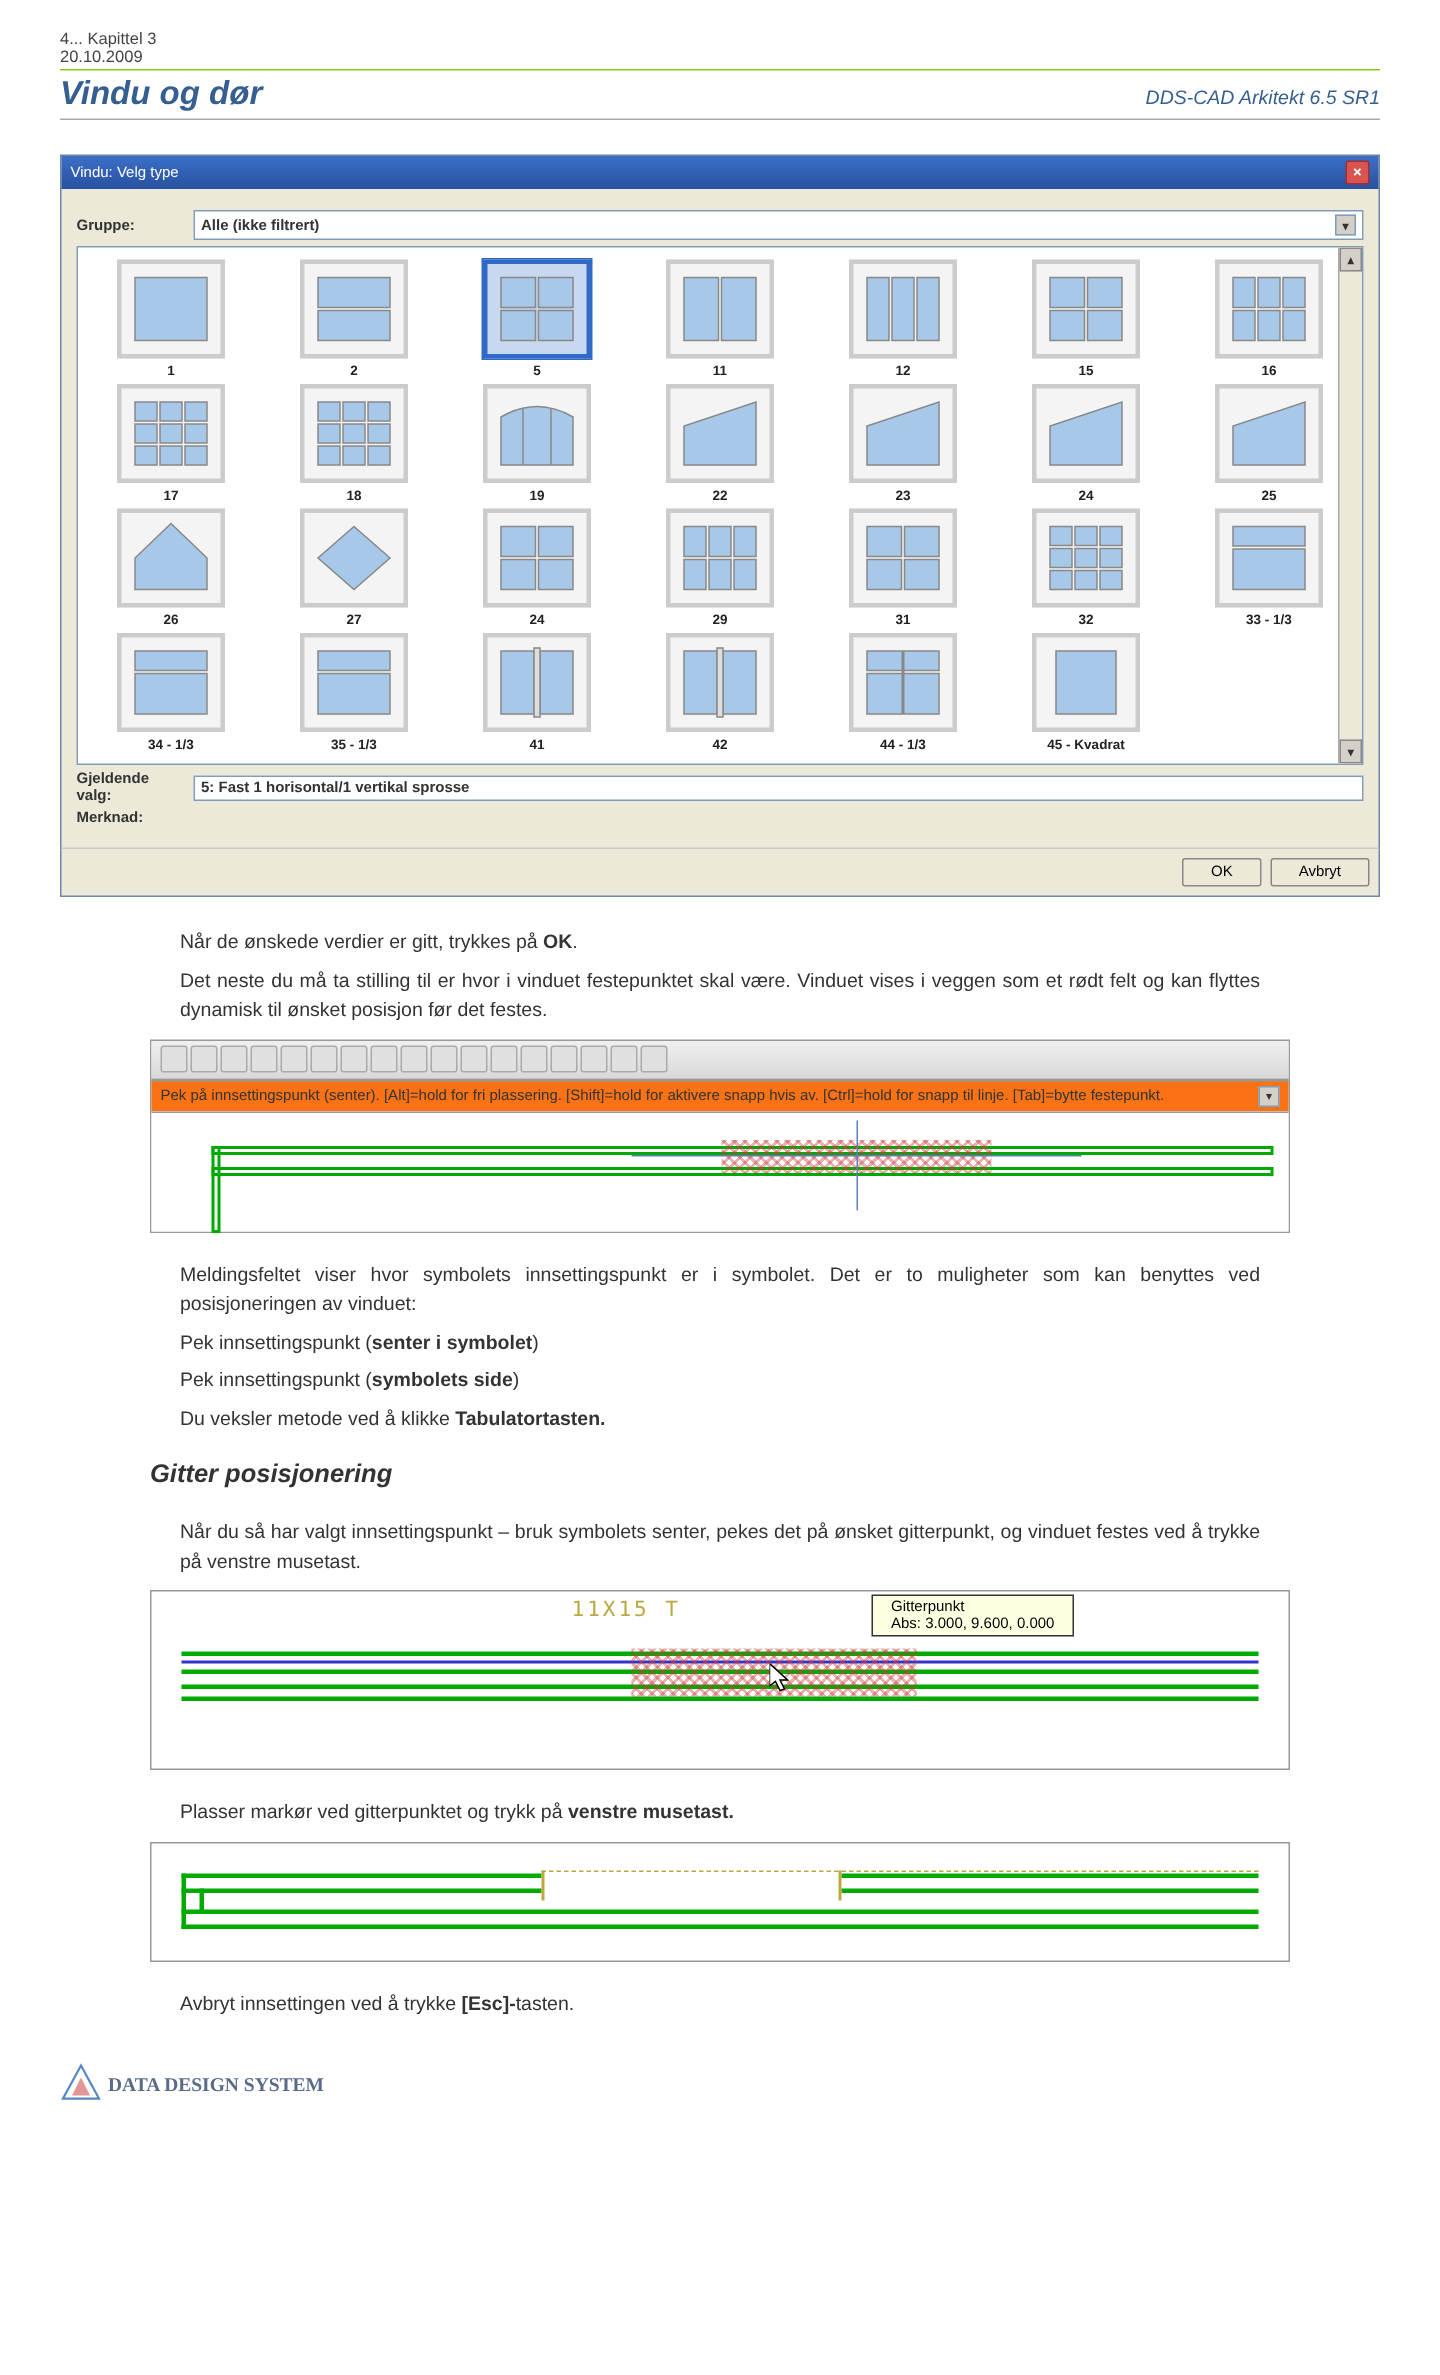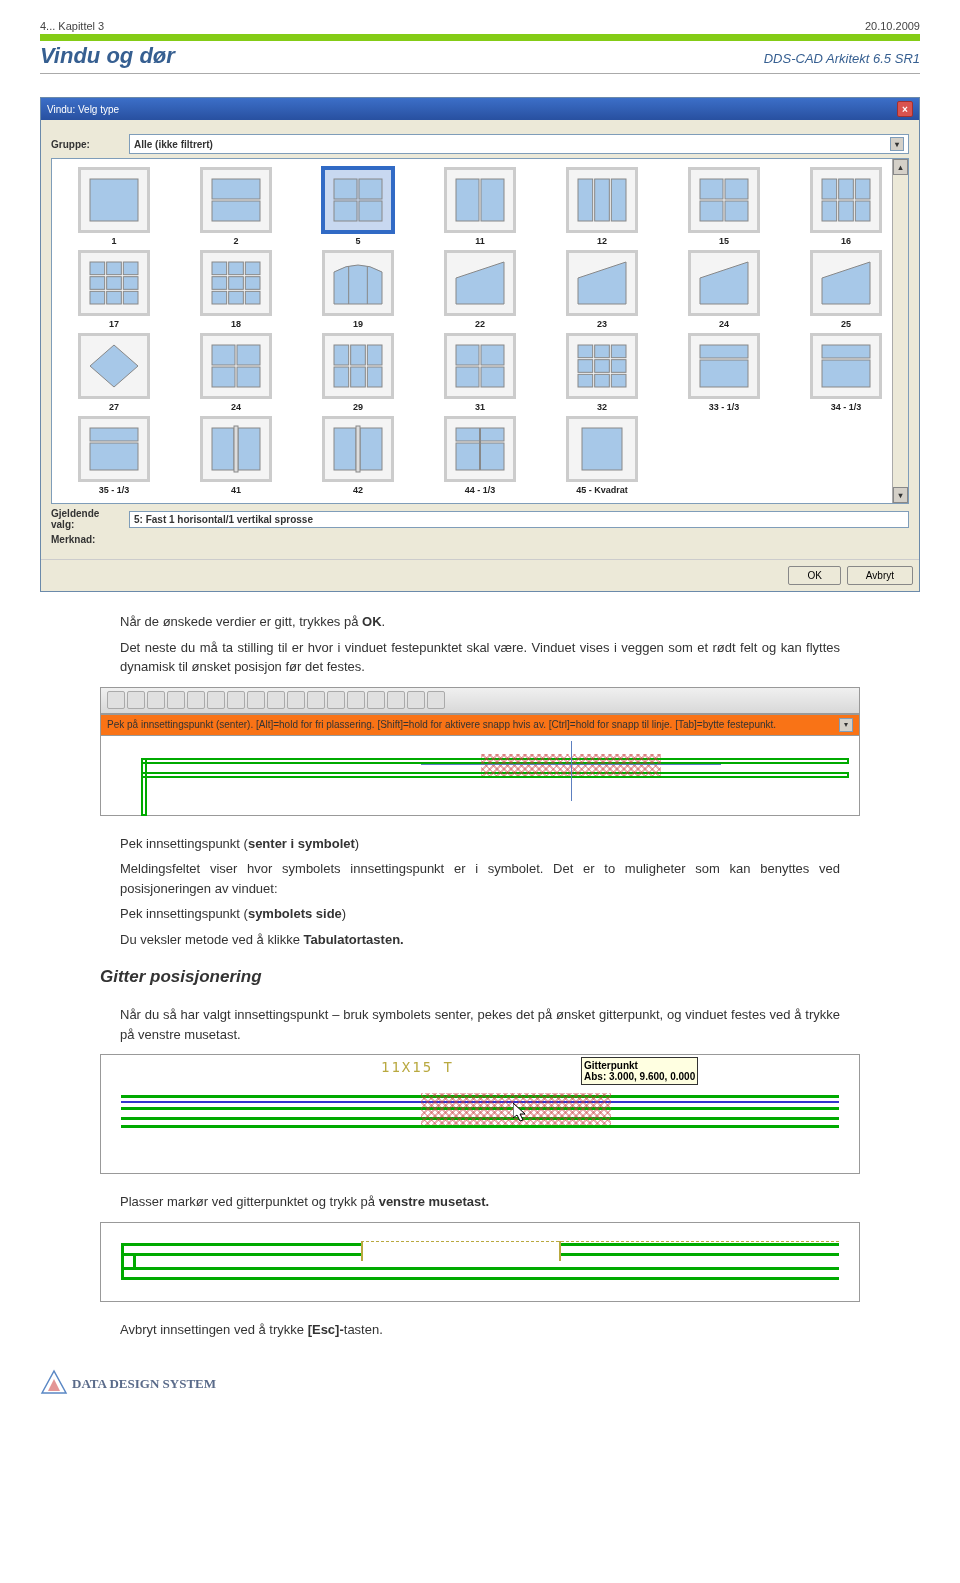--- a/index.html
+++ b/index.html
@@ -5,21 +5,21 @@
   * { box-sizing: border-box; margin: 0; padding: 0; }
   body { 
     font-family: Verdana, Arial, sans-serif; 
     font-size: 12px; 
     color: #333; 
     background: #fff;
     width: 960px;
     margin: 0 auto;
     padding: 20px 40px;
   }
-  .header { display: flex; justify-content: space-between; border-bottom: 7px solid #84cc16; padding-bottom: 2px; margin-bottom: 2px; }
+  .header { display: flex; justify-content: space-between; border-bottom: 1px solid #84cc16; padding-bottom: 2px; margin-bottom: 2px; flex-direction: column; }
   .header-left { color: #444; font-size: 11px; }
   .header-right { color: #444; font-size: 11px; }
   .title-row { display: flex; justify-content: space-between; align-items: baseline; border-bottom: 1px solid #aaa; padding-bottom: 4px; margin-bottom: 12px; }
   .title { font-size: 22px; font-style: italic; font-weight: bold; color: #365F91; }
   .subtitle { font-size: 13px; font-style: italic; color: #365F91; }
   
   .dialog { border: 1px solid #6b8aaa; background: #ece9d8; margin: 23px 0 20px; font-size: 10px; }
   .dialog-titlebar { display:flex; justify-content: space-between; align-items:center; background: linear-gradient(#3c6fc8, #2850a0); color:#fff; padding: 3px 6px; }
   .dialog-titlebar .close { width:16px; height:16px; background:#d9534f; border:1px solid #a03030; color:#fff; display:flex; align-items:center; justify-content:center; font-size:10px; font-weight:bold; border-radius:2px; }
   .dialog-body { padding: 10px; font-weight: bold; }
@@ -49,21 +49,21 @@
   .cmdline .arrow { width:14px; height:14px; background:#d4d0c8; border:1px solid #7f9db9; margin-left:auto; display:flex; align-items:center; justify-content:center; font-size:8px;}
   .canvas1 { height:80px; background:#fff; position:relative; border-top:1px solid #999; }
   .canvas1 .grn { position:absolute; border:2px solid #0a0; }
   .canvas1 .cross { position:absolute; width:1px; height:60px; background:#5c7fc0; }
   .canvas1 .crossh { position:absolute; height:1px; width:300px; background:#5c7fc0; }
   .hatched { background: repeating-linear-gradient(45deg, rgba(200,60,60,0.4) 0 2px, transparent 2px 5px), repeating-linear-gradient(-45deg, rgba(200,60,60,0.4) 0 2px, transparent 2px 5px); }
   
   .subheading { font-size: 17px; font-style: italic; font-weight: bold; color: #333; margin: 18px 60px 6px; }
   
   .figure { margin: 10px 60px; border:1px solid #999; background:#fff; position:relative; }
-  .fig-tooltip { position:absolute; background:#ffffe1; border:1px solid #333; padding:2px 2px; font-size:10px; color:#000; white-space:pre;font-weight:bold; }
+  .fig-tooltip { position:absolute; background:#ffffe1; border:1px solid #333; padding:2px 12px; font-size:10px; color:#000; white-space:pre; }
   
   .footer-logo { margin-top: 30px; }
   .footer-logo svg { display:block; }
 </style>
 </head>
 <body>
 
 <div class="header">
   <span class="header-left">4... Kapittel 3</span>
   <span class="header-right">20.10.2009</span>
@@ -225,20 +225,28 @@
             </div>
             <div class="win-label">24</div>
           </div>
           <div class="win-item">
             <div class="win-icon">
               <svg width="56" height="50">
                 <polygon points="4,46 4,20 52,4 52,46" fill="#a7c8e8" stroke="#888"></polygon>
               </svg>
             </div>
             <div class="win-label">25</div>
+          </div>
+          <div class="win-item">
+            <div class="win-icon">
+              <svg width="56" height="50">
+                <polygon points="28,2 52,25 52,46 4,46 4,25" fill="#a7c8e8" stroke="#888"></polygon>
+              </svg>
+            </div>
+            <div class="win-label">26</div>
           </div>
           <div class="win-item">
             <div class="win-icon">
               <svg width="56" height="50">
                 <polygon points="28,4 52,25 28,46 4,25" fill="#a7c8e8" stroke="#888"></polygon>
               </svg>
             </div>
             <div class="win-label">27</div>
           </div>
           <div class="win-item">
@@ -415,22 +423,22 @@
     <div class="grn" style="left:40px; top:22px; right:10px; height:6px;"></div>
     <div class="grn" style="left:40px; top:36px; right:10px; height:6px;"></div>
     <div class="grn" style="left:40px; top:22px; width:6px; height:58px;"></div>
     <div class="hatched" style="position:absolute; left:380px; top:18px; width:180px; height:22px;"></div>
     <div class="cross" style="left:470px; top:5px;"></div>
     <div class="crossh" style="left:320px; top:28px;"></div>
   </div>
 </div>
 
 <div class="body-text">
+  <p style="text-align:justify;">Meldingsfeltet viser hvor symbolets innsettingspunkt er i symbolet. Det er to muligheter som kan benyttes ved posisjoneringen av vinduet:</p>
   <p><span>Pek innsettingspunkt (</span><b>senter i symbolet</b><span>)</span></p>
-  <p style="text-align:justify;">Meldingsfeltet viser hvor symbolets innsettingspunkt er i symbolet. Det er to muligheter som kan benyttes ved posisjoneringen av vinduet:</p>
   <p><span>Pek innsettingspunkt (</span><b>symbolets side</b><span>)</span></p>
   <p><span>Du veksler metode ved å klikke </span><b>Tabulatortasten.</b></p>
 </div>
 
 <div class="subheading">Gitter posisjonering</div>
 
 <div class="body-text">
   <p>Når du så har valgt innsettingspunkt – bruk symbolets senter, pekes det på ønsket gitterpunkt, og vinduet festes ved å trykke på venstre musetast.</p>
 </div>
 

